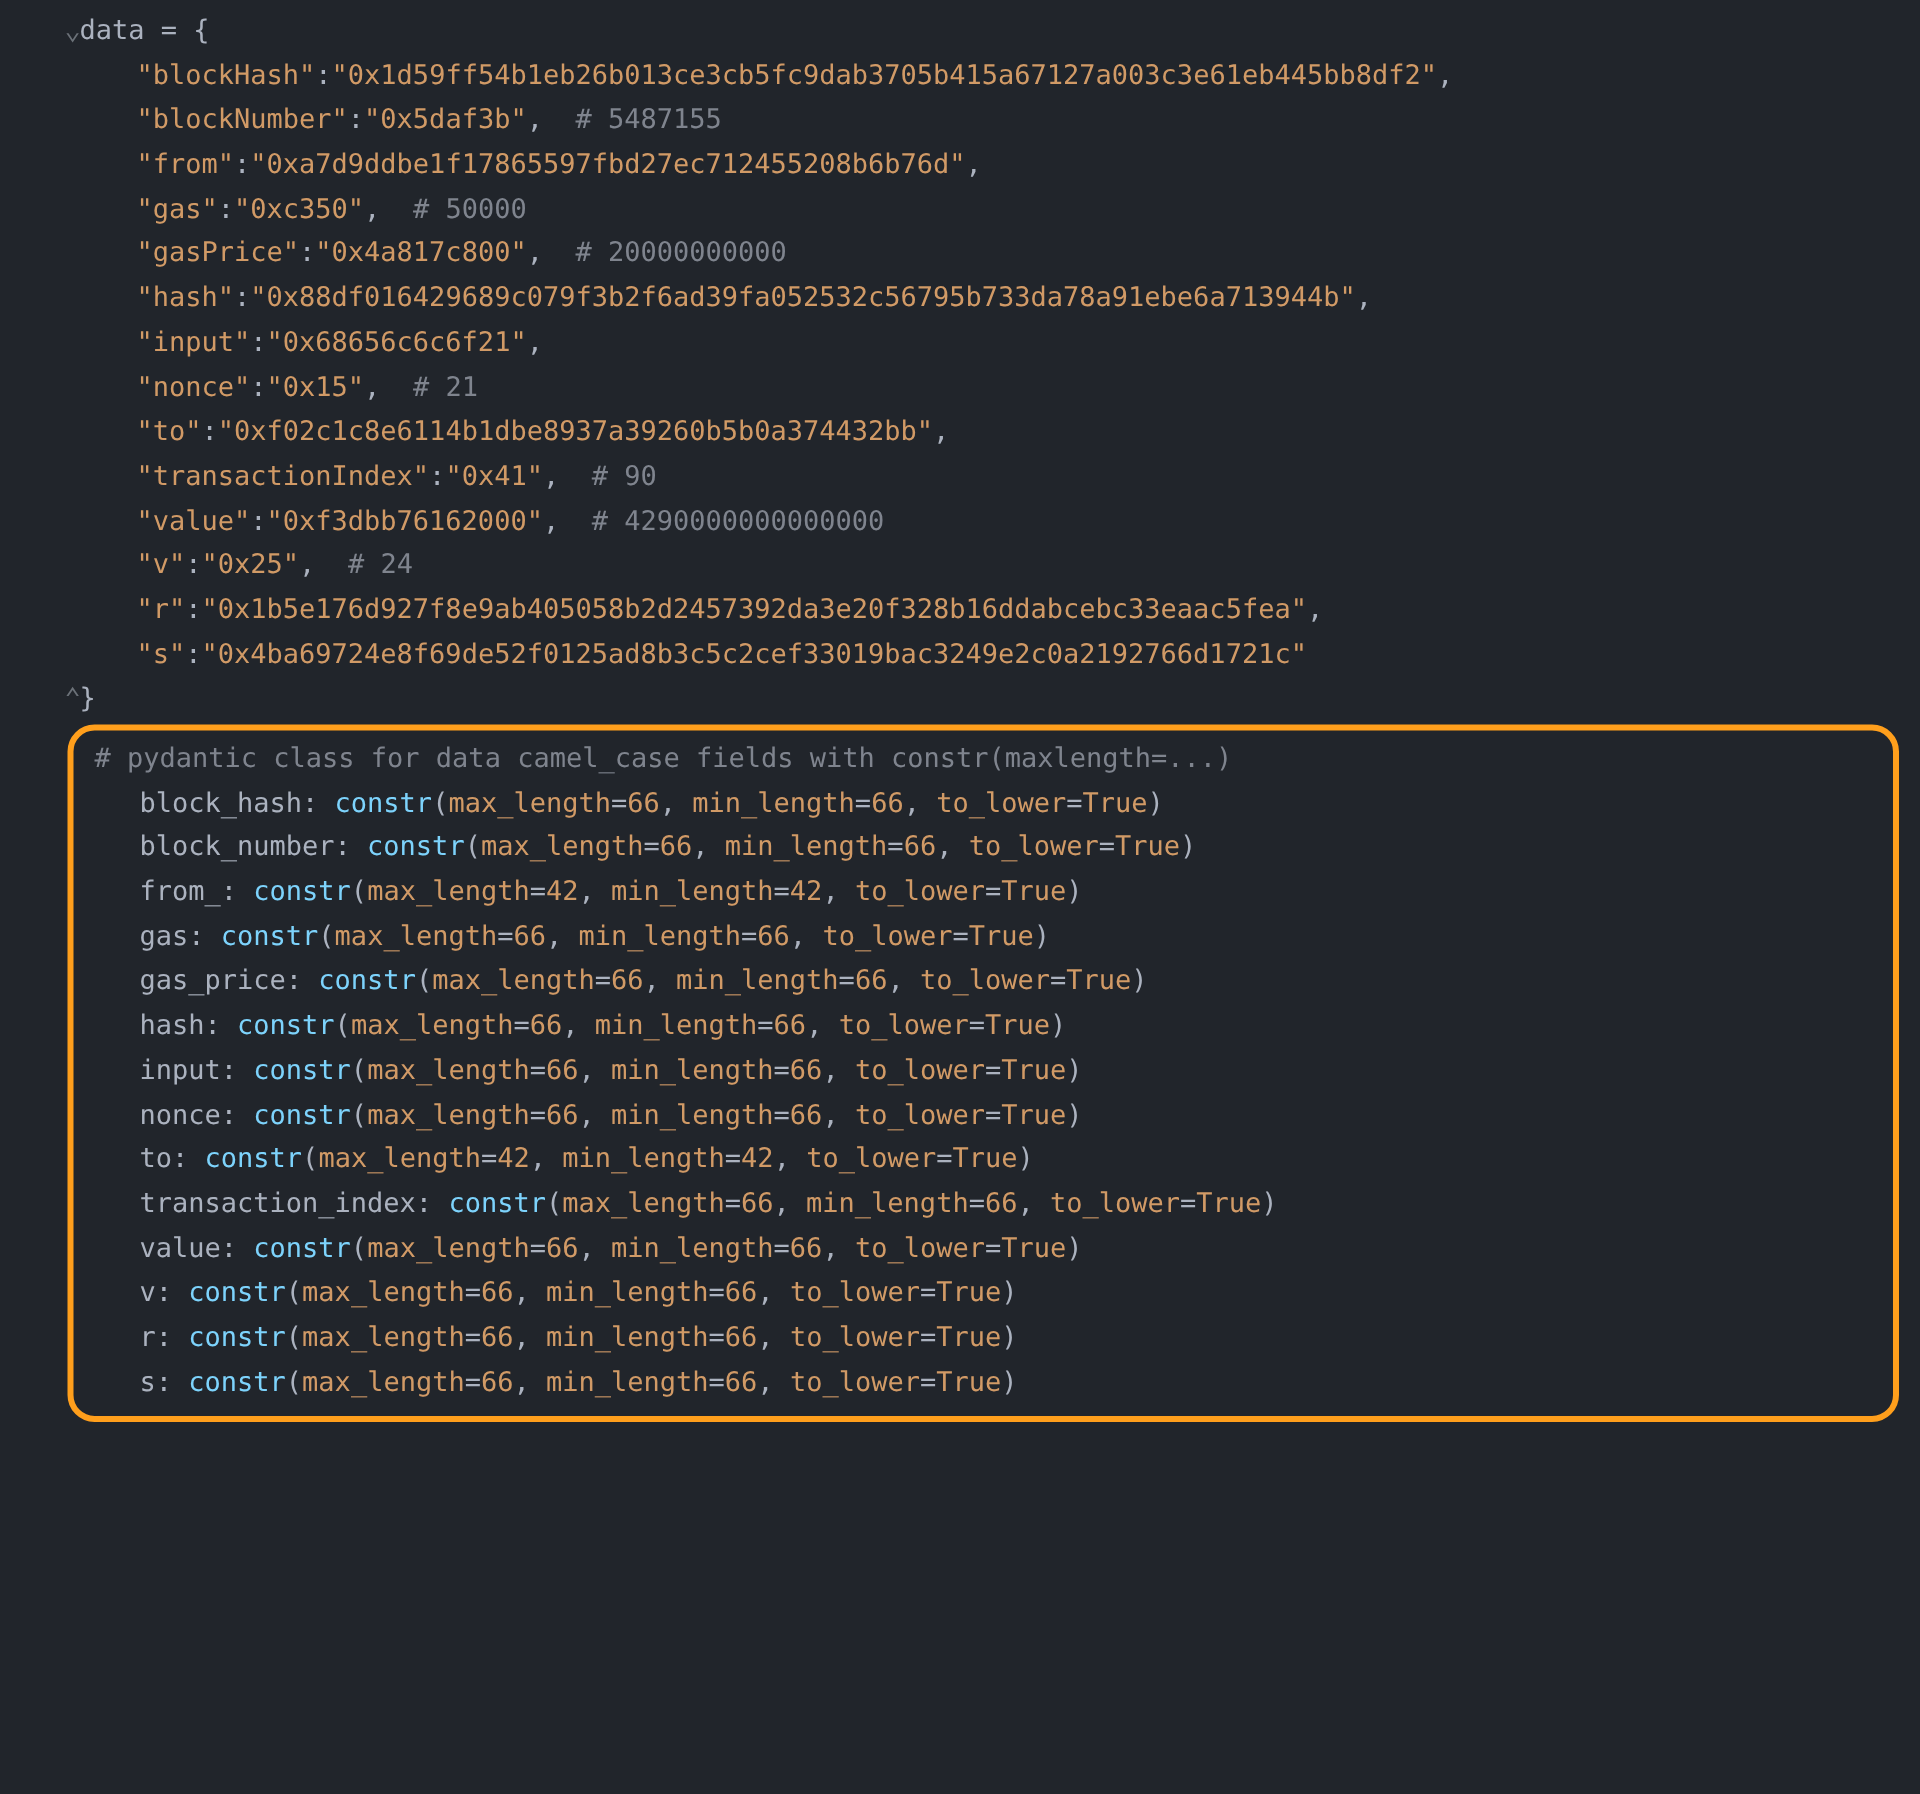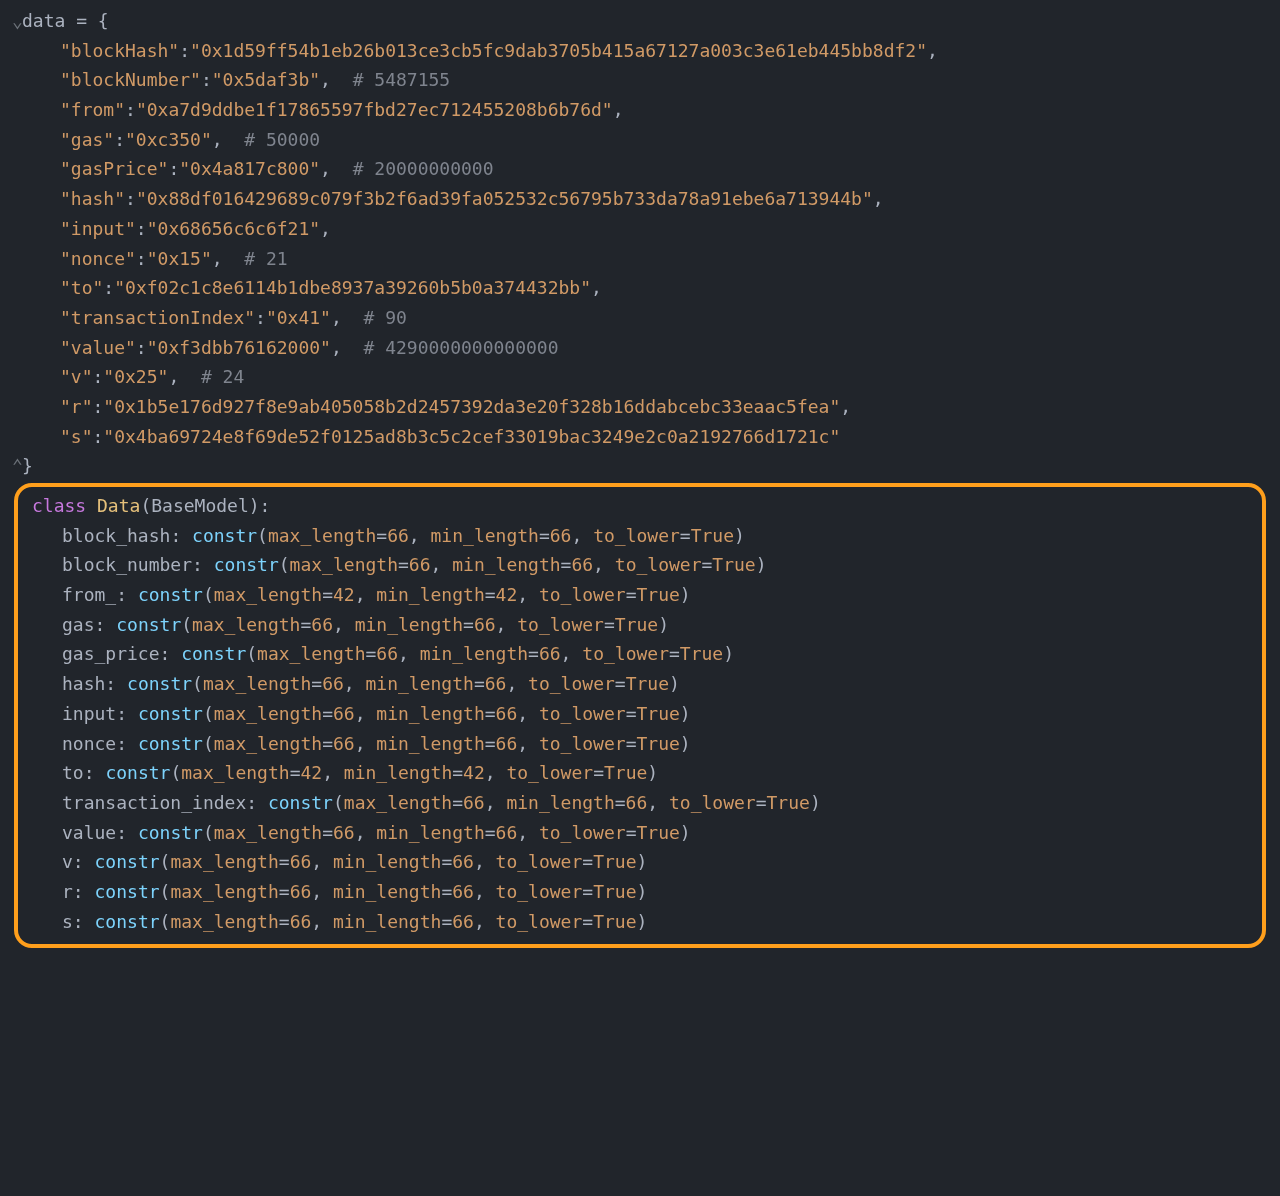--- a/index.html
+++ b/index.html
@@ -8,20 +8,21 @@
     background: #21252b;
     font-family: 'SF Mono', 'Monaco', 'Menlo', 'Consolas', monospace;
     font-size: 18px;
     color: #abb2bf;
     width: 1280px;
     height: 1196px;
     overflow: hidden;
   }
   .editor {
     padding: 6px 4px;
+    margin-left: 31px;
   }
   .line {
     white-space: pre;
     line-height: 1.65;
     padding-left: 8px;
   }
   .indent { display:inline-block; width: 48px; }
   .indent2 { display:inline-block; width: 30px; }
   .tok-var { color: #abb2bf; }
   .tok-op { color: #abb2bf; }
@@ -78,21 +79,21 @@
       <div class="line"><span class="indent"></span><span class="tok-str">"value"</span><span class="tok-op">:</span><span class="tok-str">"0xf3dbb76162000"</span><span class="comma">,</span>  <span class="tok-comment"># 4290000000000000</span></div>
       <div class="line"><span class="indent"></span><span class="tok-str">"v"</span><span class="tok-op">:</span><span class="tok-str">"0x25"</span><span class="comma">,</span>  <span class="tok-comment"># 24</span></div>
       <div class="line"><span class="indent"></span><span class="tok-str">"r"</span><span class="tok-op">:</span><span class="tok-str">"0x1b5e176d927f8e9ab405058b2d2457392da3e20f328b16ddabcebc33eaac5fea"</span><span class="comma">,</span></div>
       <div class="line"><span class="indent"></span><span class="tok-str">"s"</span><span class="tok-op">:</span><span class="tok-str">"0x4ba69724e8f69de52f0125ad8b3c5c2cef33019bac3249e2c0a2192766d1721c"</span></div>
     </div>
 
   <div class="line"><span class="fold">⌃</span><span class="tok-brace">}</span></div>
 
 
   <div class="highlight-box">
-    <div class="line"><span class="tok-keyword">class</span><span class="tok-ident"> </span><span class="tok-class">Data</span><span class="tok-brace">(</span><span class="tok-ident">BaseModel</span><span class="tok-brace">):</span></div>
+    <div class="line"><span class="tok-comment"># pydantic class for data camel_case fields with constr(maxlength=...)</span></div>
     <div id="bottom-fields">
         <div class="line"><span class="indent2"></span><span class="tok-ident">block_hash</span><span class="tok-op">: </span><span class="tok-type">constr</span><span class="tok-brace">(</span><span class="tok-param">max_length</span><span class="tok-op">=</span><span class="tok-num">66</span><span class="tok-op">, </span><span class="tok-param">min_length</span><span class="tok-op">=</span><span class="tok-num">66</span><span class="tok-op">, </span><span class="tok-param">to_lower</span><span class="tok-op">=</span><span class="tok-bool">True</span><span class="tok-brace">)</span></div>
         <div class="line"><span class="indent2"></span><span class="tok-ident">block_number</span><span class="tok-op">: </span><span class="tok-type">constr</span><span class="tok-brace">(</span><span class="tok-param">max_length</span><span class="tok-op">=</span><span class="tok-num">66</span><span class="tok-op">, </span><span class="tok-param">min_length</span><span class="tok-op">=</span><span class="tok-num">66</span><span class="tok-op">, </span><span class="tok-param">to_lower</span><span class="tok-op">=</span><span class="tok-bool">True</span><span class="tok-brace">)</span></div>
         <div class="line"><span class="indent2"></span><span class="tok-ident">from_</span><span class="tok-op">: </span><span class="tok-type">constr</span><span class="tok-brace">(</span><span class="tok-param">max_length</span><span class="tok-op">=</span><span class="tok-num">42</span><span class="tok-op">, </span><span class="tok-param">min_length</span><span class="tok-op">=</span><span class="tok-num">42</span><span class="tok-op">, </span><span class="tok-param">to_lower</span><span class="tok-op">=</span><span class="tok-bool">True</span><span class="tok-brace">)</span></div>
         <div class="line"><span class="indent2"></span><span class="tok-ident">gas</span><span class="tok-op">: </span><span class="tok-type">constr</span><span class="tok-brace">(</span><span class="tok-param">max_length</span><span class="tok-op">=</span><span class="tok-num">66</span><span class="tok-op">, </span><span class="tok-param">min_length</span><span class="tok-op">=</span><span class="tok-num">66</span><span class="tok-op">, </span><span class="tok-param">to_lower</span><span class="tok-op">=</span><span class="tok-bool">True</span><span class="tok-brace">)</span></div>
         <div class="line"><span class="indent2"></span><span class="tok-ident">gas_price</span><span class="tok-op">: </span><span class="tok-type">constr</span><span class="tok-brace">(</span><span class="tok-param">max_length</span><span class="tok-op">=</span><span class="tok-num">66</span><span class="tok-op">, </span><span class="tok-param">min_length</span><span class="tok-op">=</span><span class="tok-num">66</span><span class="tok-op">, </span><span class="tok-param">to_lower</span><span class="tok-op">=</span><span class="tok-bool">True</span><span class="tok-brace">)</span></div>
         <div class="line"><span class="indent2"></span><span class="tok-ident">hash</span><span class="tok-op">: </span><span class="tok-type">constr</span><span class="tok-brace">(</span><span class="tok-param">max_length</span><span class="tok-op">=</span><span class="tok-num">66</span><span class="tok-op">, </span><span class="tok-param">min_length</span><span class="tok-op">=</span><span class="tok-num">66</span><span class="tok-op">, </span><span class="tok-param">to_lower</span><span class="tok-op">=</span><span class="tok-bool">True</span><span class="tok-brace">)</span></div>
         <div class="line"><span class="indent2"></span><span class="tok-ident">input</span><span class="tok-op">: </span><span class="tok-type">constr</span><span class="tok-brace">(</span><span class="tok-param">max_length</span><span class="tok-op">=</span><span class="tok-num">66</span><span class="tok-op">, </span><span class="tok-param">min_length</span><span class="tok-op">=</span><span class="tok-num">66</span><span class="tok-op">, </span><span class="tok-param">to_lower</span><span class="tok-op">=</span><span class="tok-bool">True</span><span class="tok-brace">)</span></div>
         <div class="line"><span class="indent2"></span><span class="tok-ident">nonce</span><span class="tok-op">: </span><span class="tok-type">constr</span><span class="tok-brace">(</span><span class="tok-param">max_length</span><span class="tok-op">=</span><span class="tok-num">66</span><span class="tok-op">, </span><span class="tok-param">min_length</span><span class="tok-op">=</span><span class="tok-num">66</span><span class="tok-op">, </span><span class="tok-param">to_lower</span><span class="tok-op">=</span><span class="tok-bool">True</span><span class="tok-brace">)</span></div>
         <div class="line"><span class="indent2"></span><span class="tok-ident">to</span><span class="tok-op">: </span><span class="tok-type">constr</span><span class="tok-brace">(</span><span class="tok-param">max_length</span><span class="tok-op">=</span><span class="tok-num">42</span><span class="tok-op">, </span><span class="tok-param">min_length</span><span class="tok-op">=</span><span class="tok-num">42</span><span class="tok-op">, </span><span class="tok-param">to_lower</span><span class="tok-op">=</span><span class="tok-bool">True</span><span class="tok-brace">)</span></div>

